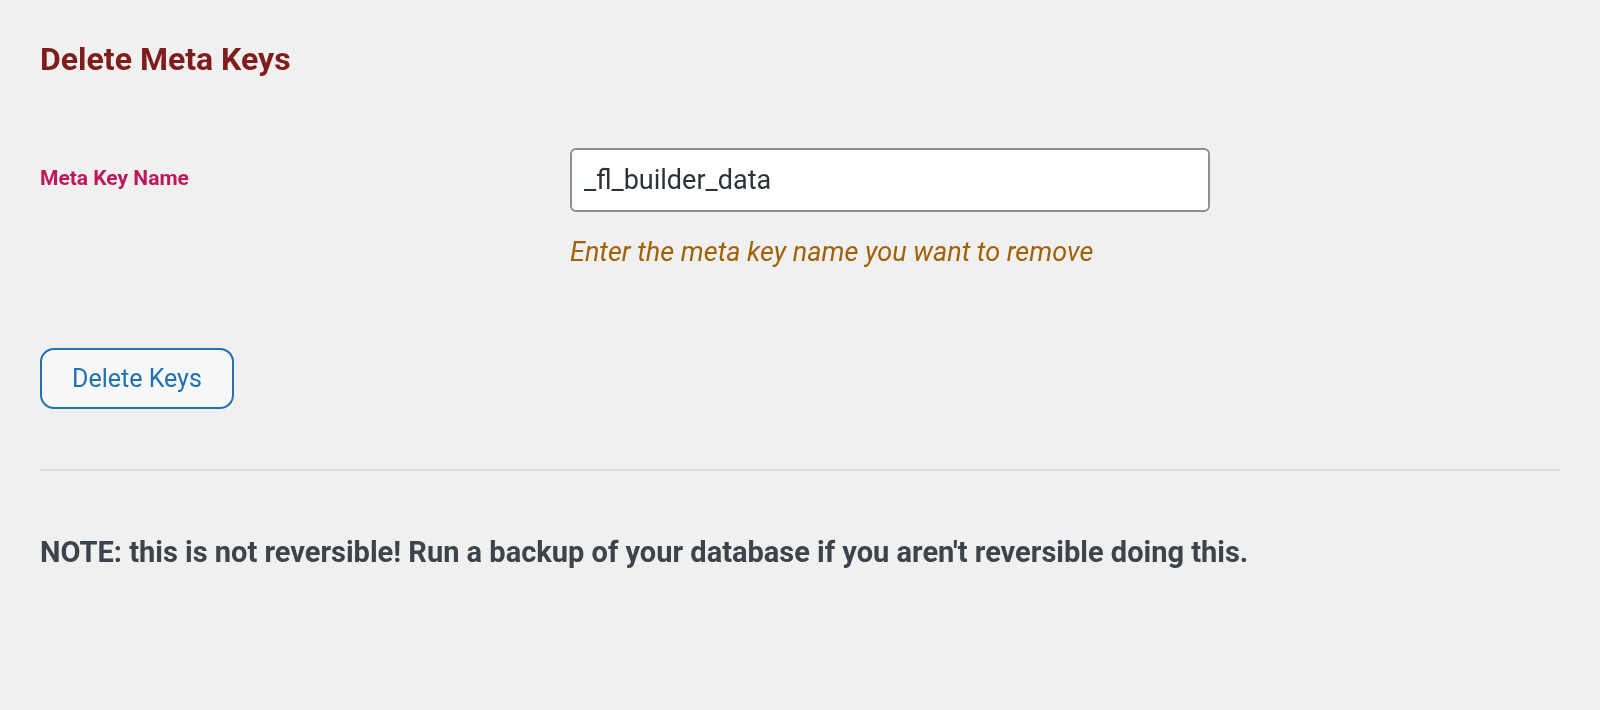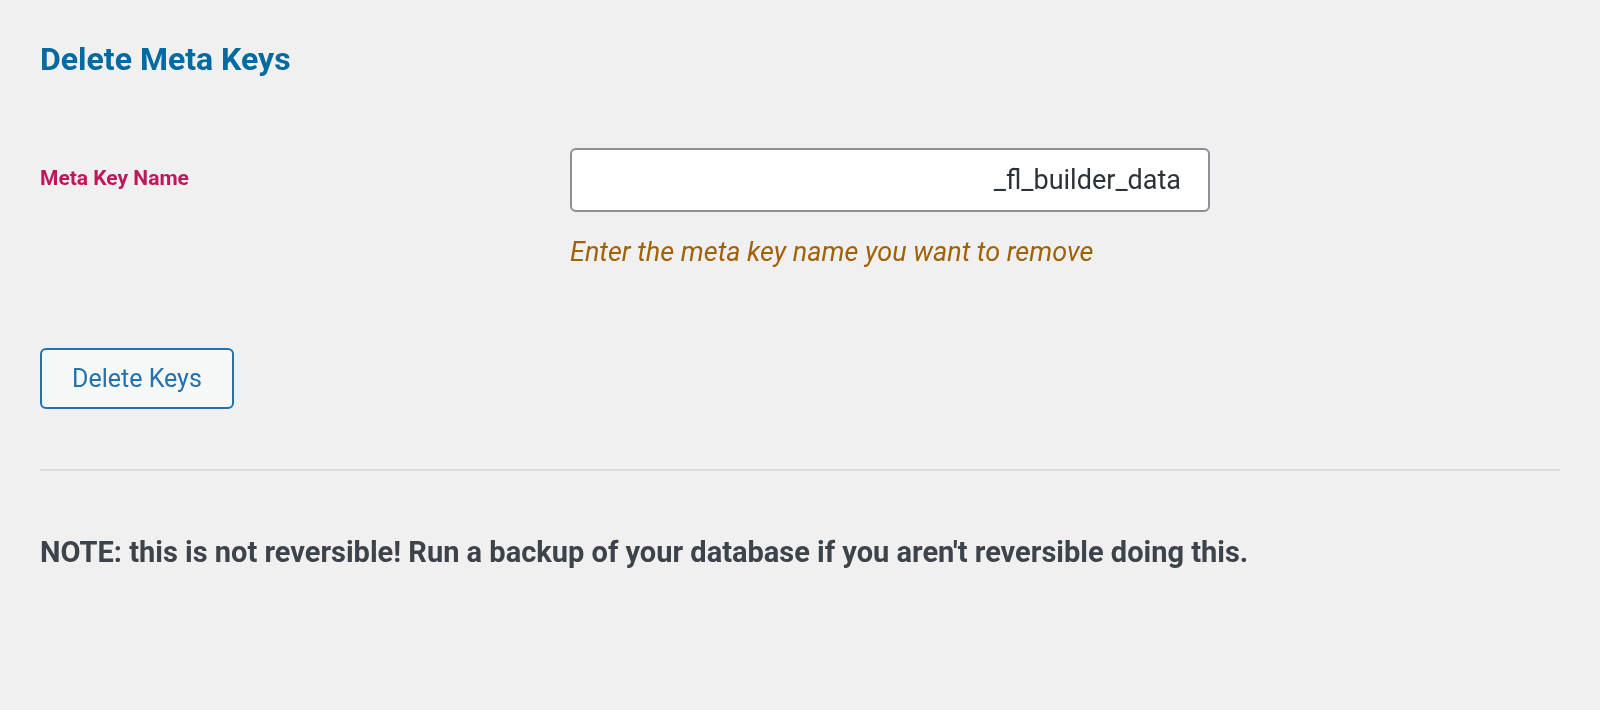--- a/index.html
+++ b/index.html
@@ -11,66 +11,65 @@
       font-family: -apple-system, BlinkMacSystemFont, "Segoe UI", Roboto, Helvetica, Arial, sans-serif;
       background-color: #f0f0f1;
       padding: 40px;
       color: #1d2327;
       width: 1600px;
       height: 710px;
     }
     .section-heading {
       font-size: 32px;
       font-weight: 700;
-      color: #0369a1;
+      color: #7f1d1d;
       margin-bottom: 70px;
     }
     .form-row {
       display: flex;
       align-items: flex-start;
       margin-bottom: 80px;
     }
     .form-label {
       font-size: 21px;
       font-weight: 700;
       color: #be185d;
       width: 530px;
       flex-shrink: 0;
       padding-top: 18px;
     }
     .form-field-wrapper {
       flex: 1;
     }
     .text-input {
       width: 640px;
-      padding: 14px 27px;
+      padding: 14px 12px;
       font-size: 27px;
       color: #2c3338;
       background-color: #ffffff;
       border: 2px solid #8c8f94;
       border-radius: 6px;
       outline: none;
       font-family: inherit;
-      text-align: right;
     }
     .field-description {
       font-size: 27px;
       font-style: italic;
       color: #a16207;
       margin-top: 24px;
     }
     .button-secondary {
       display: inline-block;
       padding: 16px 30px;
       font-size: 25px;
       font-weight: 400;
       color: #2271b1;
       background-color: #f6f7f7;
       border: 2px solid #2271b1;
-      border-radius: 6px;
+      border-radius: 14px;
       cursor: pointer;
       font-family: inherit;
       line-height: 1;
     }
     .divider {
       border: none;
       border-top: 2px solid #dcdcde;
       margin-top: 60px;
       margin-bottom: 60px;
     }

